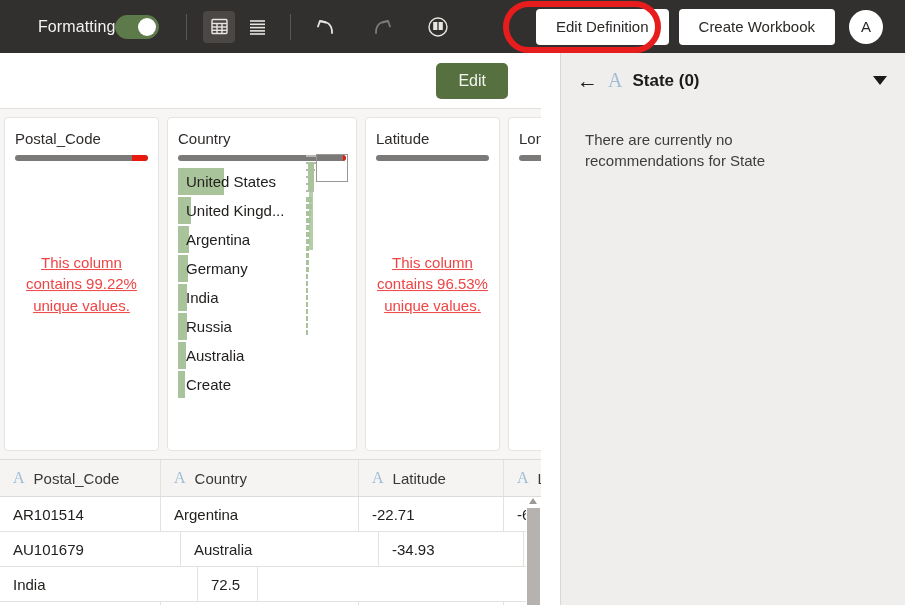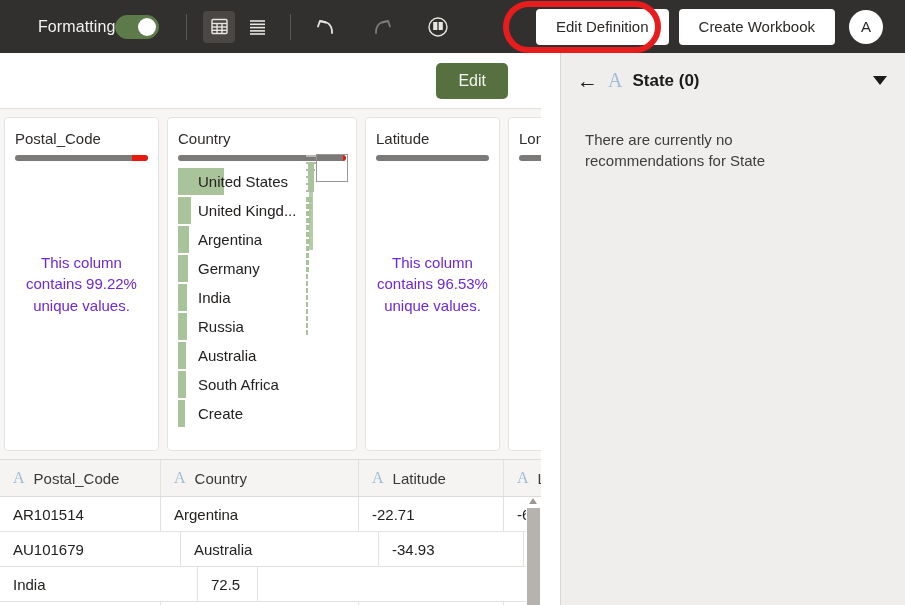--- a/index.html
+++ b/index.html
@@ -138,37 +138,38 @@
     margin-bottom: 6px;
   }
   .qbar .seg-red {
     position: absolute; right: 0; top: 0; height: 100%;
     background: #e8190f; border-radius: 0 3px 3px 0;
   }
   .card-msg {
     position: absolute; left: 10px; right: 10px;
     top: 50%; transform: translateY(-50%);
     text-align: center; font-size: 15px; line-height: 1.42;
-    color: #6d28d9;
+    color: #ef4444;
+    text-decoration: underline;
   }
 
   
   .hist-list { position: relative; margin-top: 2px; }
   .hist-row {
     position: relative; height: 29px;
     display: flex; align-items: center;
   }
   .hist-bar {
     position: absolute; left: 0; top: 1px;
     height: 27px; background: #a9c49b;
   }
   .hist-label {
     position: relative; z-index: 2;
     font-size: 15px; color: #23211f;
-    padding-left: 20px; white-space: nowrap;
+    padding-left: 8px; white-space: nowrap;
   }
   .minimap {
     position: absolute; right: 8px; top: 36px;
     width: 42px; height: 200px;
   }
   .mini-bar { position: absolute; left: 0; background: #a9c49b; }
   .mini-tick { position: absolute; left: 0; background: #b9b7b3; height: 2px; }
   .mini-view {
     position: absolute; left: 10px; top: 0;
     width: 32px; height: 28px;
@@ -371,24 +372,20 @@
               <div class="hist-bar" style="width: 9px;"></div>
               <span class="hist-label">India</span>
             </div>
             <div class="hist-row">
               <div class="hist-bar" style="width: 9px;"></div>
               <span class="hist-label">Russia</span>
             </div>
             <div class="hist-row">
               <div class="hist-bar" style="width: 8px;"></div>
               <span class="hist-label">Australia</span>
-            </div>
-            <div class="hist-row">
-              <div class="hist-bar" style="width: 8px;"></div>
-              <span class="hist-label">South Africa</span>
             </div>
             <div class="hist-row">
               <div class="hist-bar" style="width: 7px;"></div>
               <span class="hist-label">Create</span>
             </div>
           </div>
         <div class="minimap" id="country-minimap">
             <div class="mini-bar" style="top: 176px; width: 2px; height: 5px;"></div>
             <div class="mini-bar" style="top: 169px; width: 2px; height: 5px;"></div>
             <div class="mini-bar" style="top: 162px; width: 2px; height: 5px;"></div>

